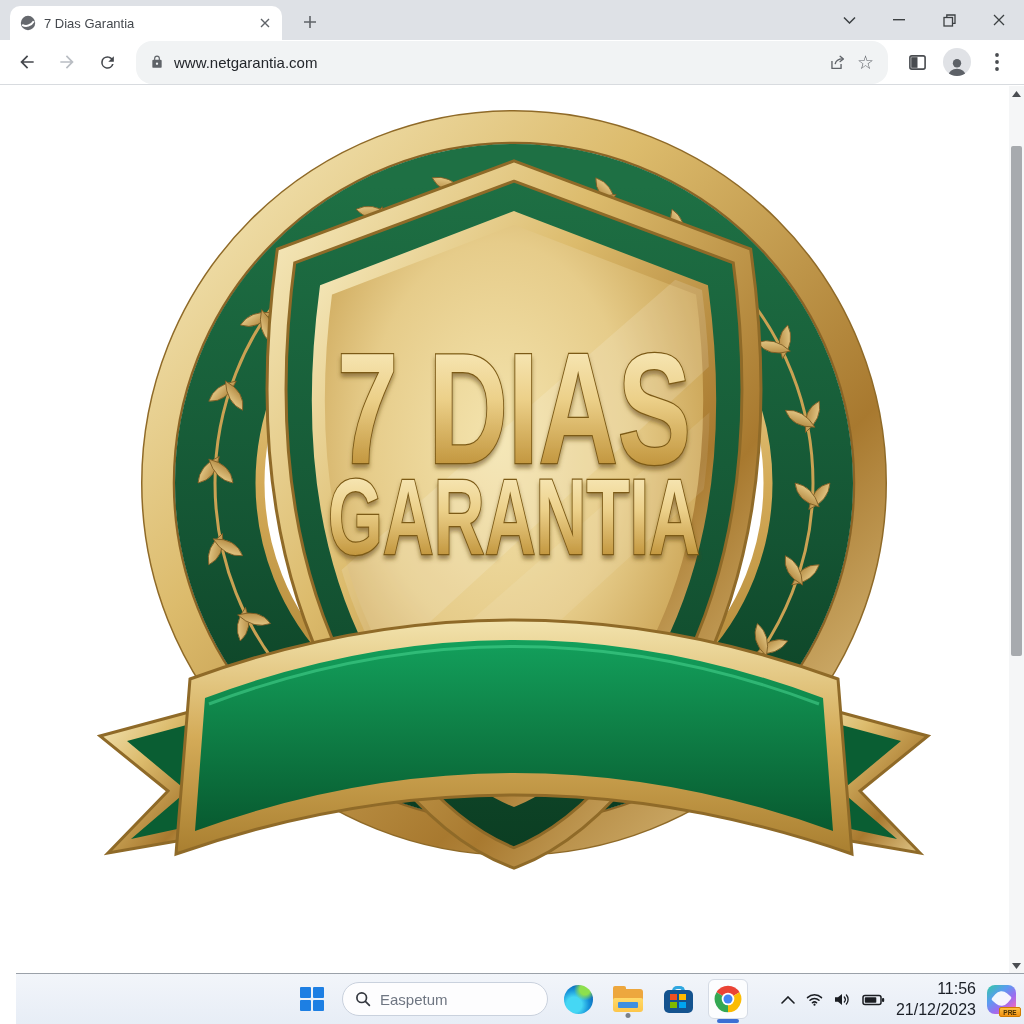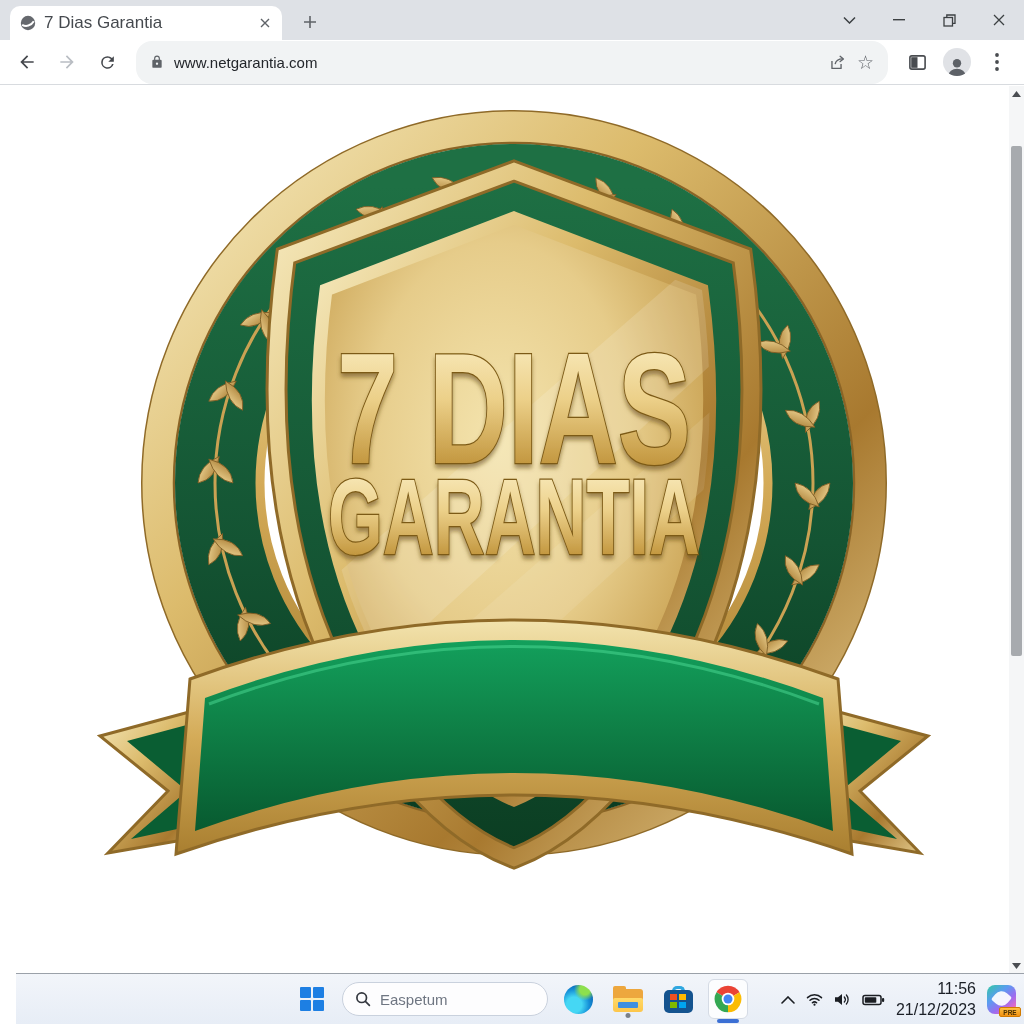--- a/index.html
+++ b/index.html
@@ -3,21 +3,21 @@
 <meta charset="utf-8">
 <style>
   html,body{margin:0;padding:0;width:1024px;height:1024px;overflow:hidden;
     font-family:"Liberation Sans",sans-serif;background:#fff;}
   *{box-sizing:border-box;}
 
   
   .titlebar{position:absolute;top:0;left:0;right:0;height:40px;background:#dee1e6;}
   .tab{position:absolute;left:10px;top:6px;width:272px;height:34px;background:#fff;
     border-radius:10px 10px 0 0;display:flex;align-items:center;padding:0 8px 0 10px;gap:8px;}
-  .tab-title{flex:1;font-size:17px;color:#45494e;white-space:nowrap;overflow:hidden;}
+  .tab-title{flex:1;font-size:13px;color:#45494e;white-space:nowrap;overflow:hidden;}
   .icon-btn{display:flex;align-items:center;justify-content:center;cursor:pointer;border:none;background:none;padding:0;}
   .tab-close{width:18px;height:18px;border-radius:50%;}
   .newtab{position:absolute;left:296px;top:8px;width:28px;height:28px;border-radius:50%;}
   .winctl{position:absolute;right:0;top:0;height:40px;display:flex;align-items:stretch;}
   .winctl .icon-btn{width:50px;}
 
   .toolbar{position:absolute;top:40px;left:0;right:0;height:45px;background:#fff;
     border-bottom:1px solid #d8dbdf;display:flex;align-items:center;padding:0 10px;gap:6px;}
   .nav-btn{width:34px;height:34px;border-radius:50%;}
   .omnibox{flex:1;height:43px;background:#f1f3f4;border-radius:16px;display:flex;

